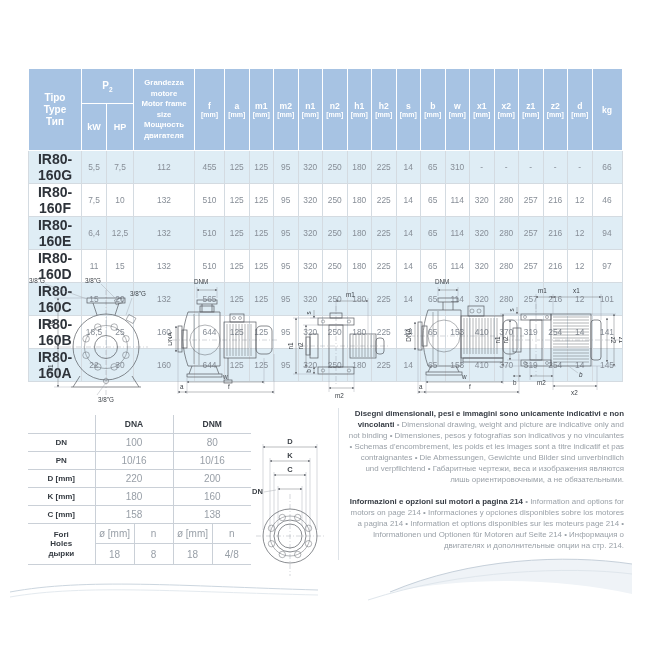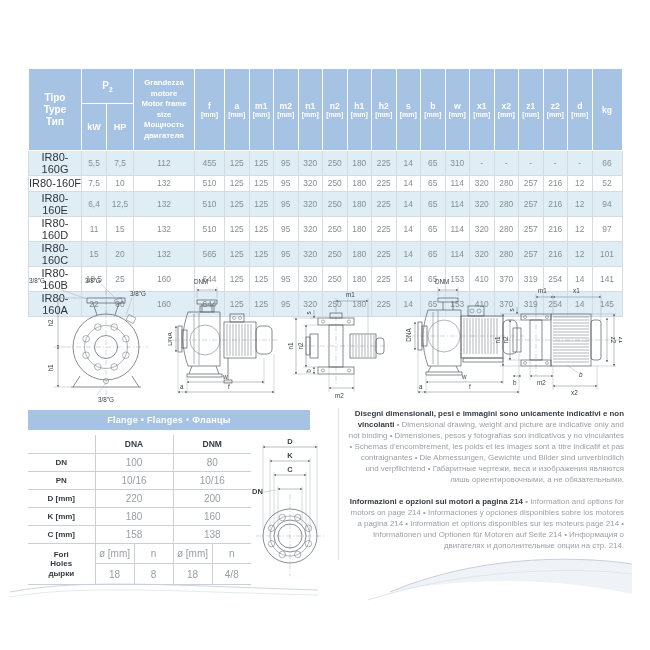--- a/index.html
+++ b/index.html
@@ -14,21 +14,21 @@
   table.dims th .hl{font-size:8.6px;line-height:10px;}
   table.dims th .hu{font-size:7px;line-height:8px;font-weight:bold;}
   th.tipo{font-size:10px;line-height:12px;white-space:pre-line;}
   th.frame{font-size:7.8px;line-height:10.5px;white-space:pre-line;font-weight:bold;}
   th.p2{font-size:10px;height:34px;}
   th.p2 sub{font-size:6.5px;}
   th.kwhp{font-size:9px;height:46px;}
   table.dims td{border:1px solid #d4dbe1;font-size:8.4px;color:#878e97;
     text-align:center;height:14.8px;padding:0;background:#fff;}
   table.dims tr.alt td{background:#dfedf5;}
-  table.dims td.t{font-weight:normal;color:#2e333a;font-size:11px;}
+  table.dims td.t{font-weight:bold;color:#2e333a;font-size:14px;}
 
   
   #drawband{position:absolute;left:28px;top:274px;width:594px;height:132px;}
   #drawband svg{position:absolute;top:0;}
   .ln{stroke:#565a60;stroke-width:.7;fill:none;}
   .lt{stroke:#565a60;stroke-width:.45;fill:none;}
   .cl{stroke:#969ba1;stroke-width:.4;fill:none;stroke-dasharray:5 2 1 2;}
   .ext{stroke:#9aa0a6;stroke-width:.4;fill:none;}
   .dimline{stroke:#74787e;stroke-width:.5;fill:none;}
   .lbl{font-size:6.3px;fill:#3d4248;}
@@ -215,21 +215,21 @@
             <td>180</td>
             <td>225</td>
             <td>14</td>
             <td>65</td>
             <td>114</td>
             <td>320</td>
             <td>280</td>
             <td>257</td>
             <td>216</td>
             <td>12</td>
-            <td>52</td>
+            <td>46</td>
     </tr>
     <tr class="alt">
       <td class="t">IR80-160E</td>
       <td>6,4</td>
       <td>12,5</td>
       <td>132</td>
       <td>510</td>
             <td>125</td>
             <td>125</td>
             <td>95</td>
@@ -611,21 +611,20 @@
       <text class="lbl" x="42" y="111">m2</text>
       <line class="ext" x1="102" y1="92" x2="102" y2="116"></line>
       <line class="dimline" x1="58" y1="112" x2="102" y2="112" marker-start="url(#m5)" marker-end="url(#m5)"></line>
       <text class="lbl" x="76" y="121">x2</text>
       <text class="lbl-i" x="84" y="103">b</text>
       <line class="ext" x1="83" y1="99" x2="72" y2="91"></line>
     </svg>
   </div>
 
   <div id="flange">
-    <div id="flange-bar">Flange • Flanges • Фланцы</div>
 
     <table class="flg">
       <colgroup>
           <col style="width:67px">
           <col style="width:39px">
           <col style="width:39px">
           <col style="width:39px">
           <col style="width:39px">
         </colgroup>
       <tbody>

